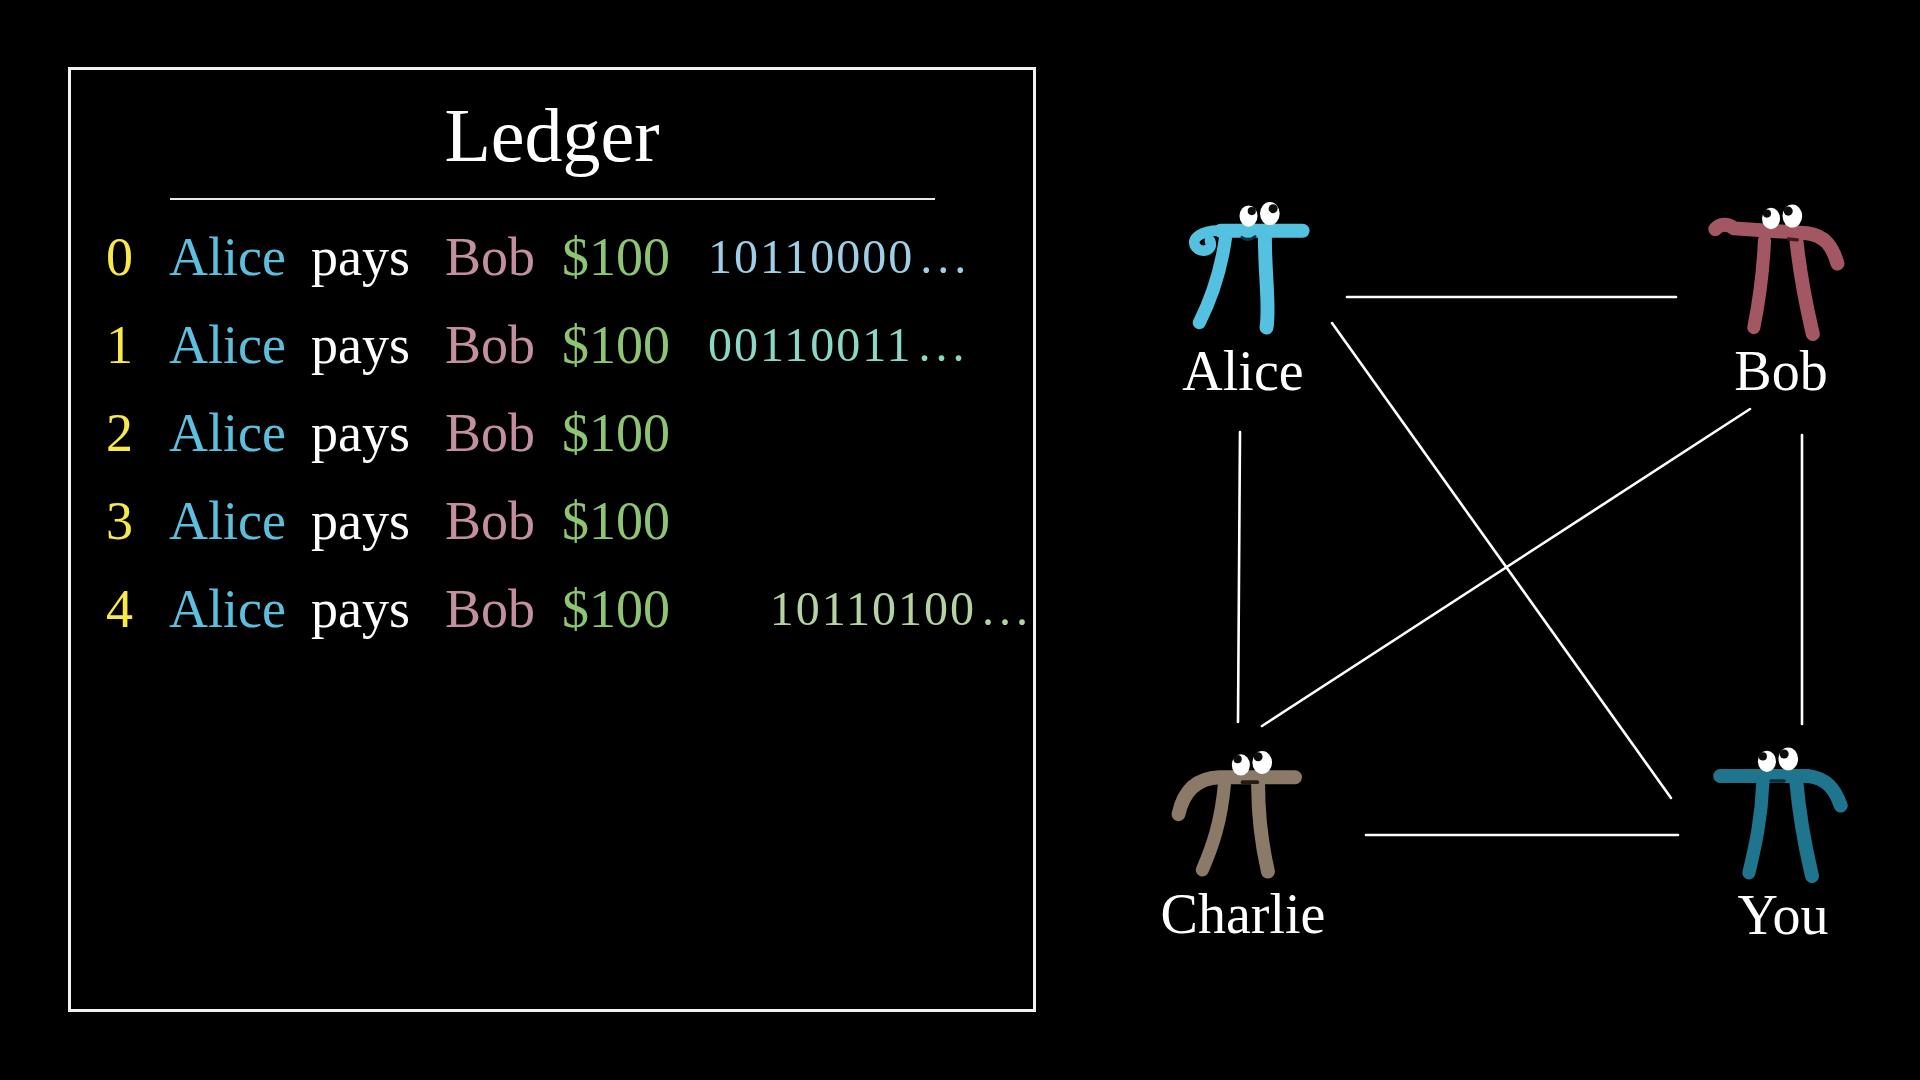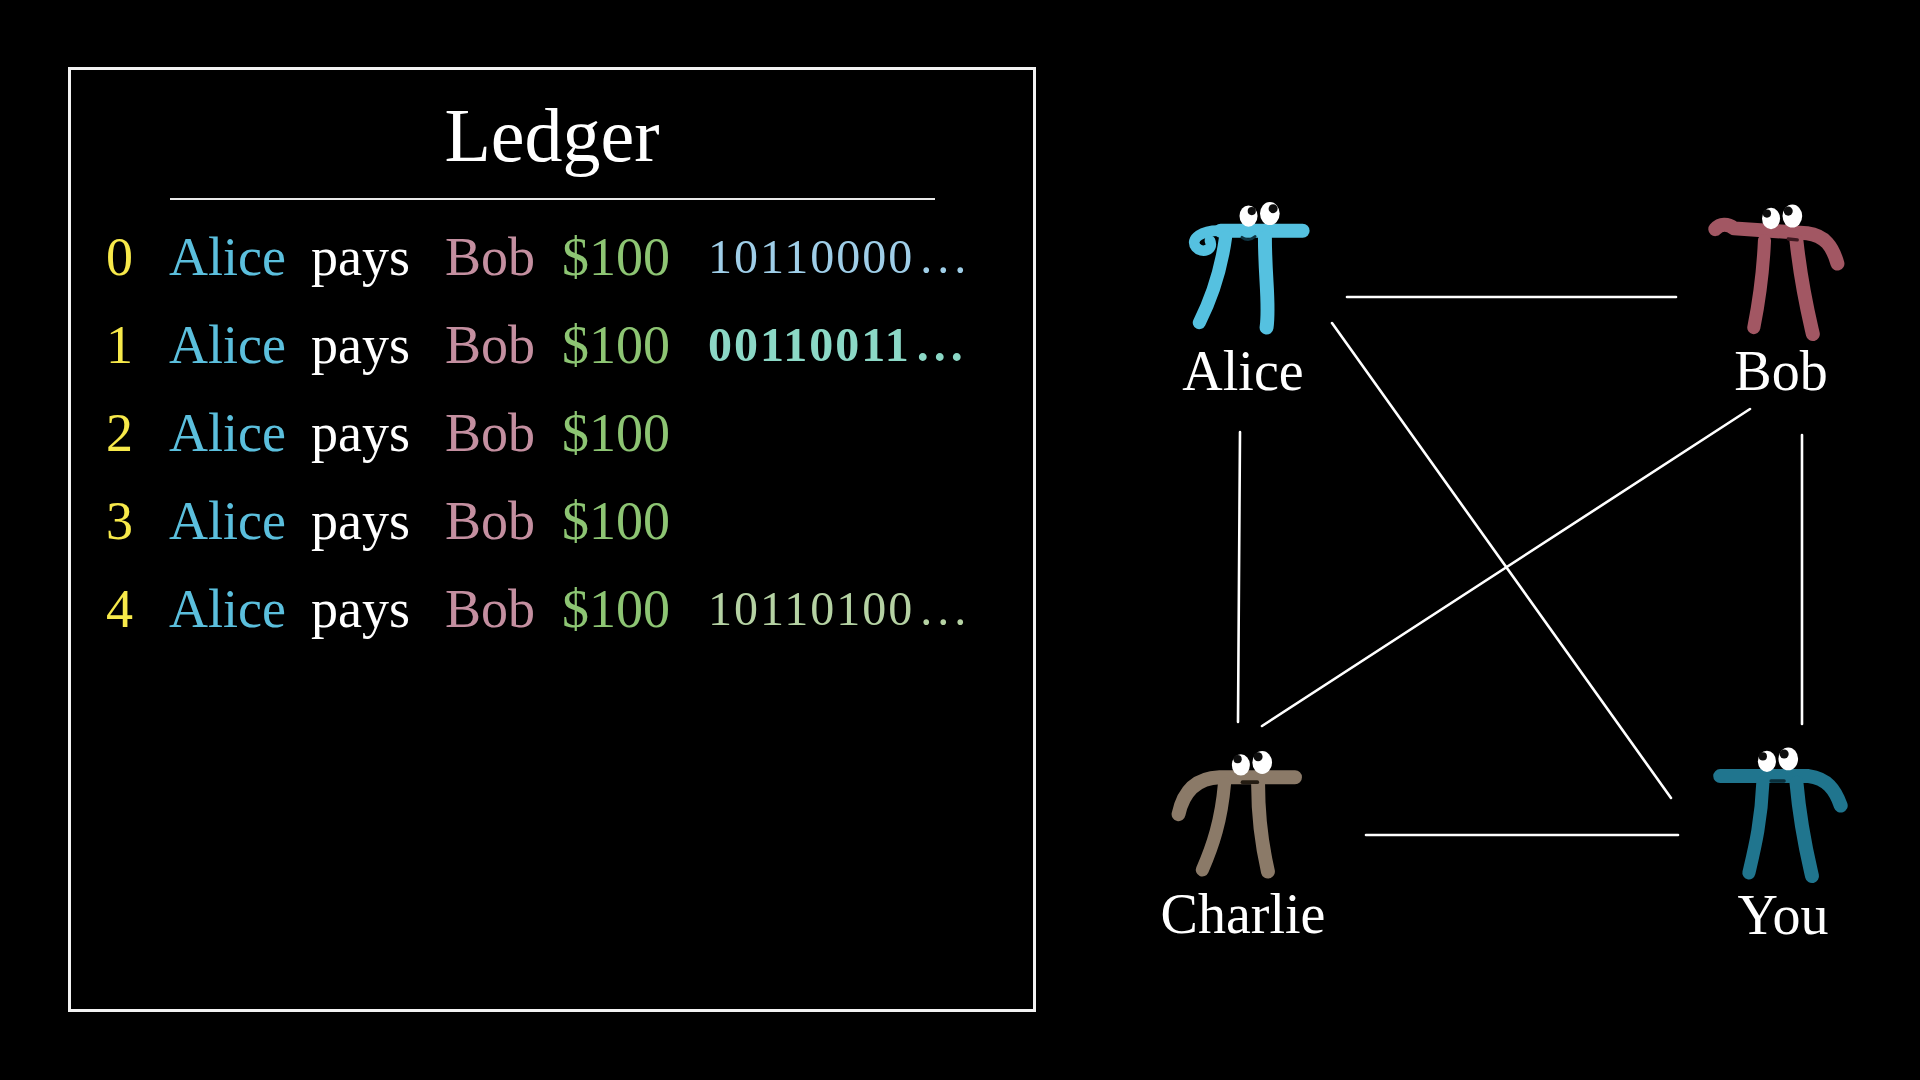--- a/index.html
+++ b/index.html
@@ -54,21 +54,21 @@
           <span style="color: rgb(196, 143, 160);">Bob</span>
           <span style="color: rgb(141, 197, 115);">$100</span>
           <span class="cell-sig" style="color: rgb(159, 206, 232);">10110000<span class="sig-ellipsis" style="color: rgb(159, 206, 232);">...</span></span>
         </div>
         <div class="ledger-row">
           <span style="color: rgb(247, 233, 74);">1</span>
           <span style="color: rgb(91, 191, 221);">Alice</span>
           <span style="color: rgb(255, 255, 255);">pays</span>
           <span style="color: rgb(196, 143, 160);">Bob</span>
           <span style="color: rgb(141, 197, 115);">$100</span>
-          <span class="cell-sig" style="color: rgb(139, 216, 198); font-weight: bold;">00110011<span class="sig-ellipsis" style="color: rgb(139, 216, 198);">...</span></span>
+          <span class="cell-sig" style="color: rgb(139, 216, 198);">00110011<span class="sig-ellipsis" style="color: rgb(139, 216, 198);">...</span></span>
         </div>
         <div class="ledger-row">
           <span style="color: rgb(247, 233, 74);">2</span>
           <span style="color: rgb(91, 191, 221);">Alice</span>
           <span style="color: rgb(255, 255, 255);">pays</span>
           <span style="color: rgb(196, 143, 160);">Bob</span>
           <span style="color: rgb(141, 197, 115);">$100</span>
         </div>
         <div class="ledger-row">
           <span style="color: rgb(247, 233, 74);">3</span>
@@ -76,21 +76,21 @@
           <span style="color: rgb(255, 255, 255);">pays</span>
           <span style="color: rgb(196, 143, 160);">Bob</span>
           <span style="color: rgb(141, 197, 115);">$100</span>
         </div>
         <div class="ledger-row">
           <span style="color: rgb(247, 233, 74);">4</span>
           <span style="color: rgb(91, 191, 221);">Alice</span>
           <span style="color: rgb(255, 255, 255);">pays</span>
           <span style="color: rgb(196, 143, 160);">Bob</span>
           <span style="color: rgb(141, 197, 115);">$100</span>
-          <span class="cell-sig" style="color: rgb(181, 210, 163);">10110100<span class="sig-ellipsis" style="color: rgb(181, 210, 163);">...</span></span>
+          <span class="cell-sig" style="color: rgb(181, 210, 163); text-align: right;">10110100<span class="sig-ellipsis" style="color: rgb(181, 210, 163);">...</span></span>
         </div>
       </div>
   </div>
 
   <svg class="network" width="1920" height="1080" viewBox="0 0 1920 1080">
 
     <line class="edge" x1="1347" y1="297" x2="1676" y2="297" stroke="#FFFFFF"></line>
     <line class="edge" x1="1240" y1="432" x2="1238" y2="722" stroke="#FFFFFF"></line>
     <line class="edge" x1="1332" y1="323" x2="1671" y2="798" stroke="#FFFFFF"></line>
     <line class="edge" x1="1750" y1="409" x2="1262" y2="726" stroke="#FFFFFF"></line>

